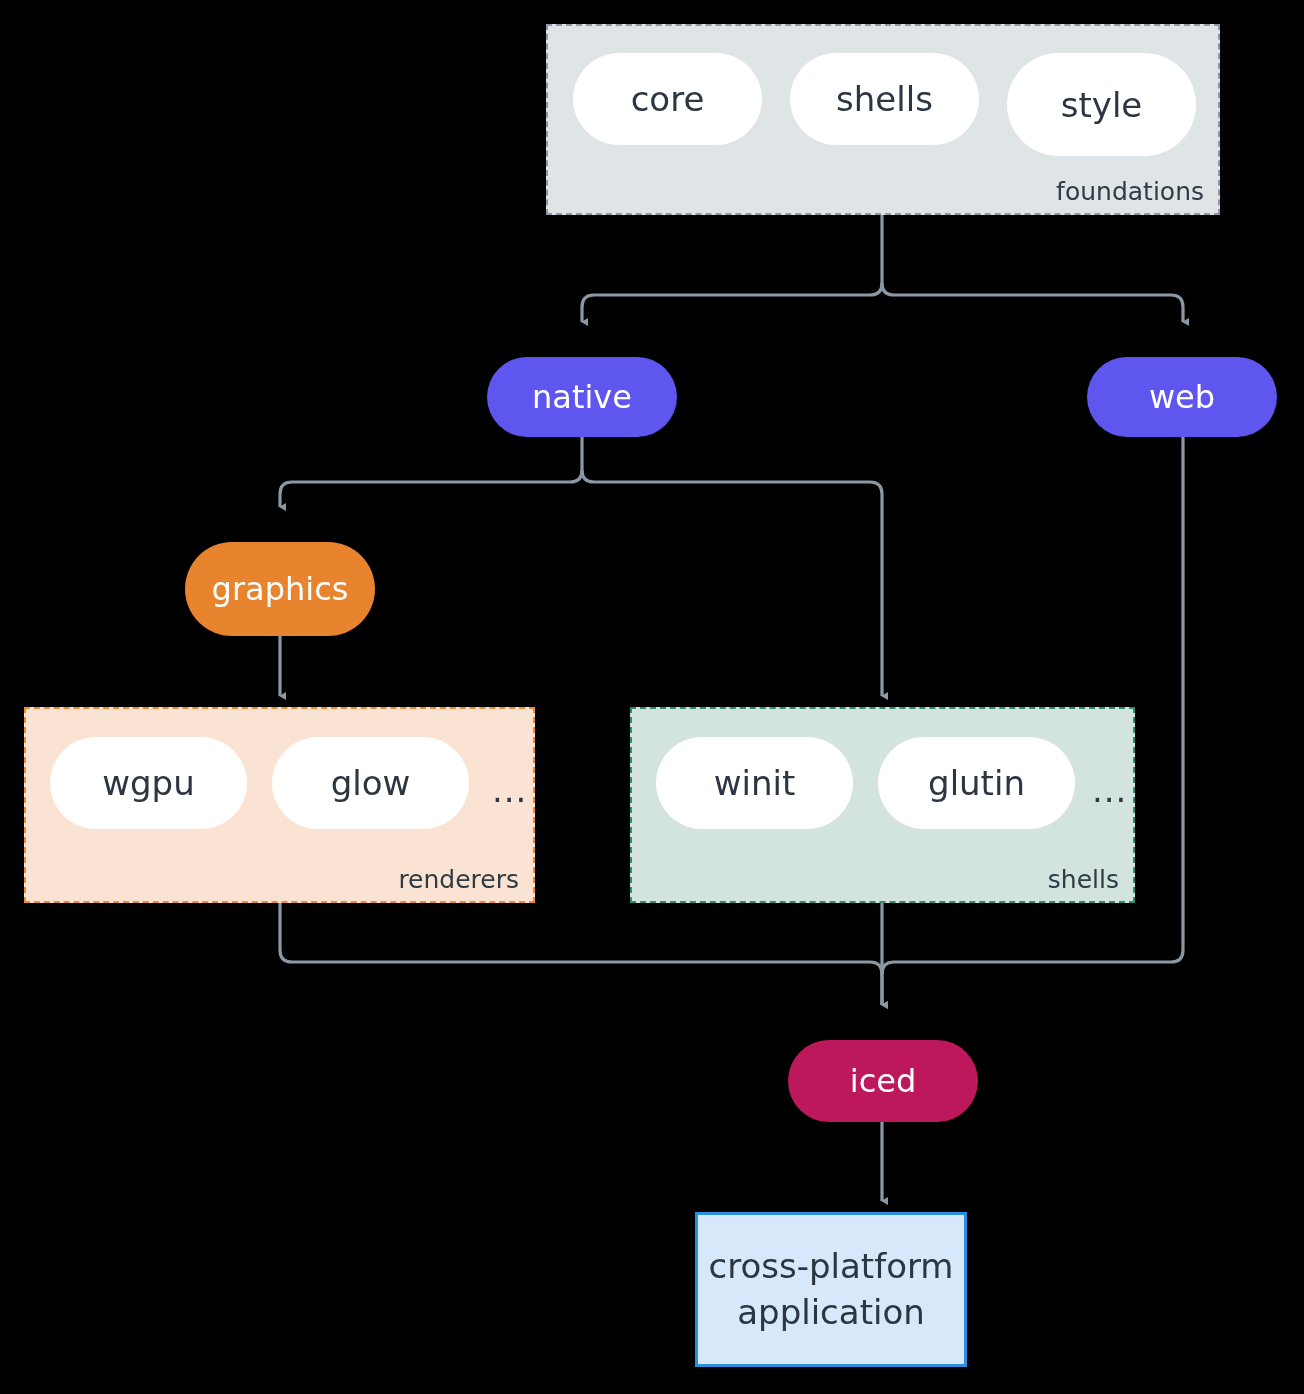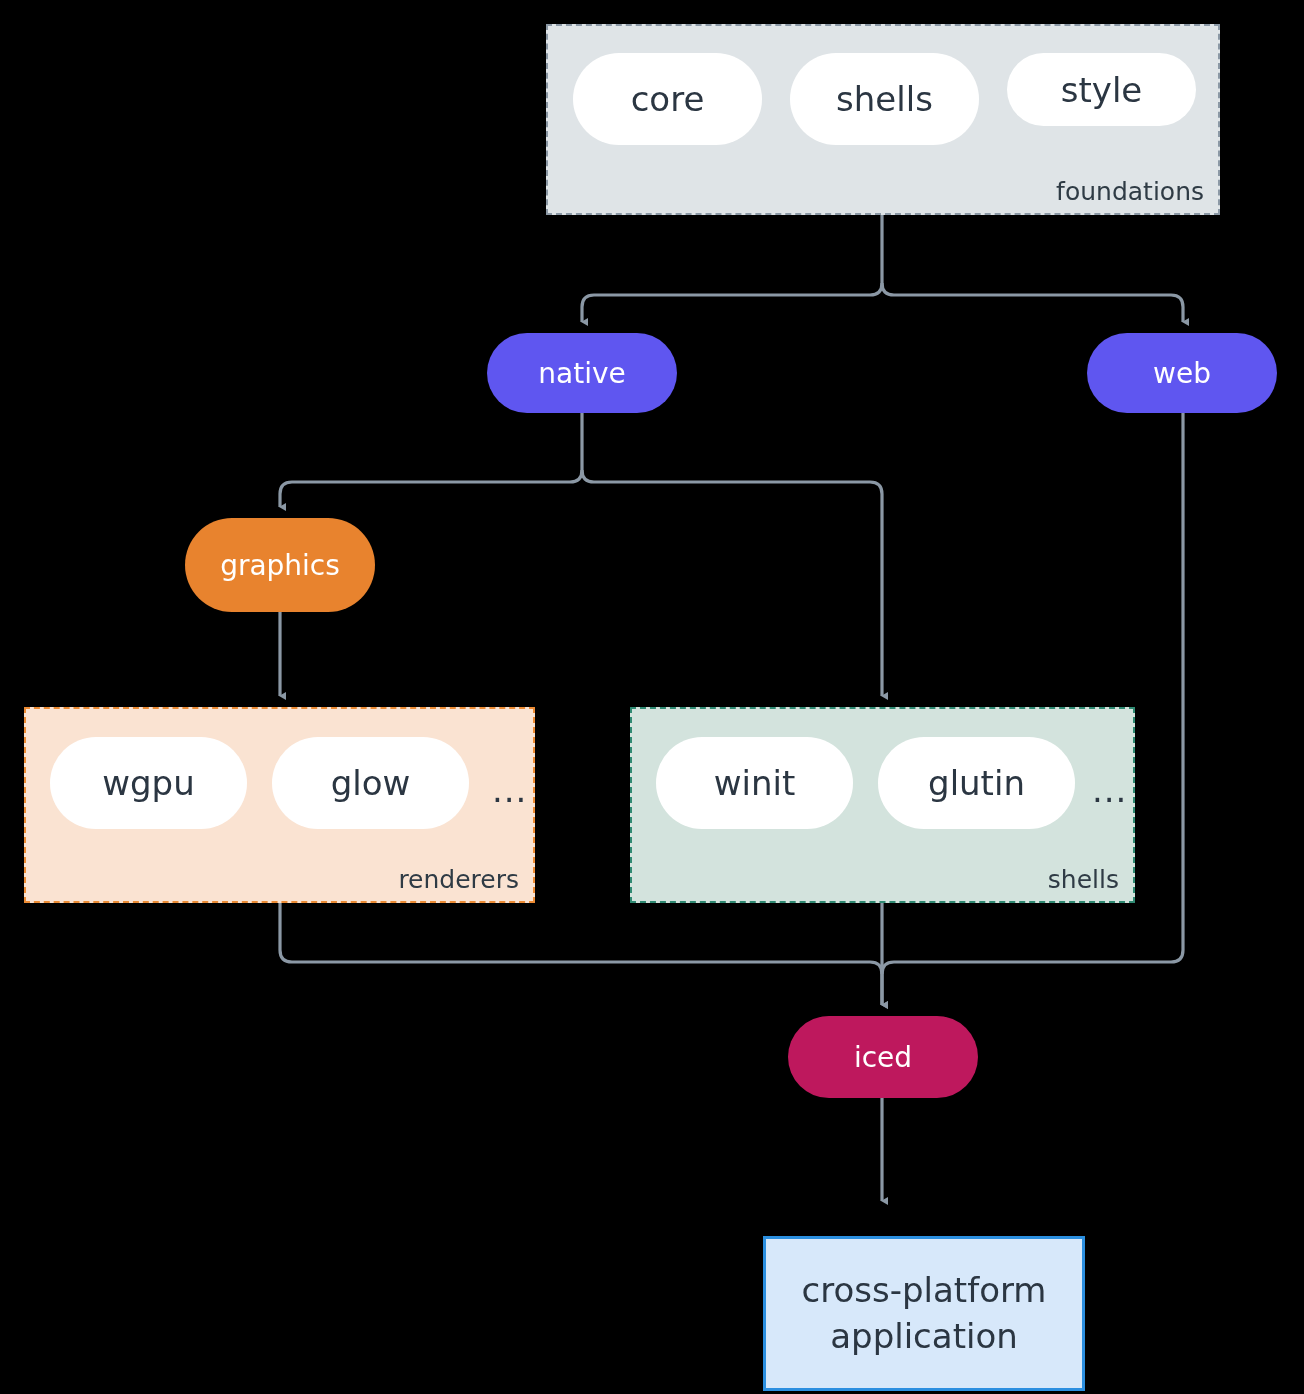--- a/index.html
+++ b/index.html
@@ -80,23 +80,24 @@
     letter-spacing: 1px;
   }
 
   
   .node {
     position: absolute;
     border-radius: 999px;
     display: flex;
     align-items: center;
     justify-content: center;
-    font-size: 28px;
+    font-size: 32px;
     color: #ffffff;
     box-sizing: border-box;
+    margin-top: 24px;
   }
   .node-native  { left: 487px;  top: 333px;  width: 190px; height: 80px; background: #5f56f0; }
   .node-web     { left: 1087px; top: 333px;  width: 190px; height: 80px; background: #5f56f0; }
   .node-graphics{ left: 185px;  top: 518px;  width: 190px; height: 94px; background: #e8832e; }
   .node-iced    { left: 788px;  top: 1016px; width: 190px; height: 82px; background: #be185d; }
 
   
   .rect-node {
     position: absolute;
     background: #d7e8fa;
@@ -104,21 +105,21 @@
     box-sizing: border-box;
     display: flex;
     flex-direction: column;
     align-items: center;
     justify-content: center;
     font-size: 34px;
     color: #2b3642;
     line-height: 1.35;
     text-align: center;
   }
-  .rect-app { left: 763px; top: 1212px; width: 322px; height: 155px; margin-top: 24px; }
+  .rect-app { left: 695px; top: 1212px; width: 272px; height: 155px; }
 </style>
 </head>
 <body>
 
 <div id="canvas">
 
   <svg id="edges" viewBox="0 0 1304 1394" width="1304" height="1394" xmlns="http://www.w3.org/2000/svg">
     <defs>
       <marker id="arrow" markerWidth="10" markerHeight="10" refX="5" refY="7" orient="auto" markerUnits="userSpaceOnUse">
         <path d="M1,1 L5,8 L9,1 Z" fill="#8b98a5"></path>
@@ -146,21 +147,21 @@
     </g>
   </svg>
 
   <div class="cluster cluster-foundations">
     <div class="pill" style="left:25px; top:27px; width:189px; height:92px;">
       <span>core</span>
     </div>
     <div class="pill" style="left:242px; top:27px; width:189px; height:92px;">
       <span>shells</span>
     </div>
-    <div class="pill" style="left:459px; top:27px; width:189px; height:73px;">
+    <div class="pill" style="left:459px; top:27px; width:189px; height:103px;">
       <span>style</span>
     </div>
     <div class="cluster-label">foundations</div>
   </div>
 
   <div class="cluster cluster-renderers">
     <div class="pill" style="left:24px; top:28px; width:197px; height:92px;">
       <span>wgpu</span>
     </div>
     <div class="pill" style="left:246px; top:28px; width:197px; height:92px;">

